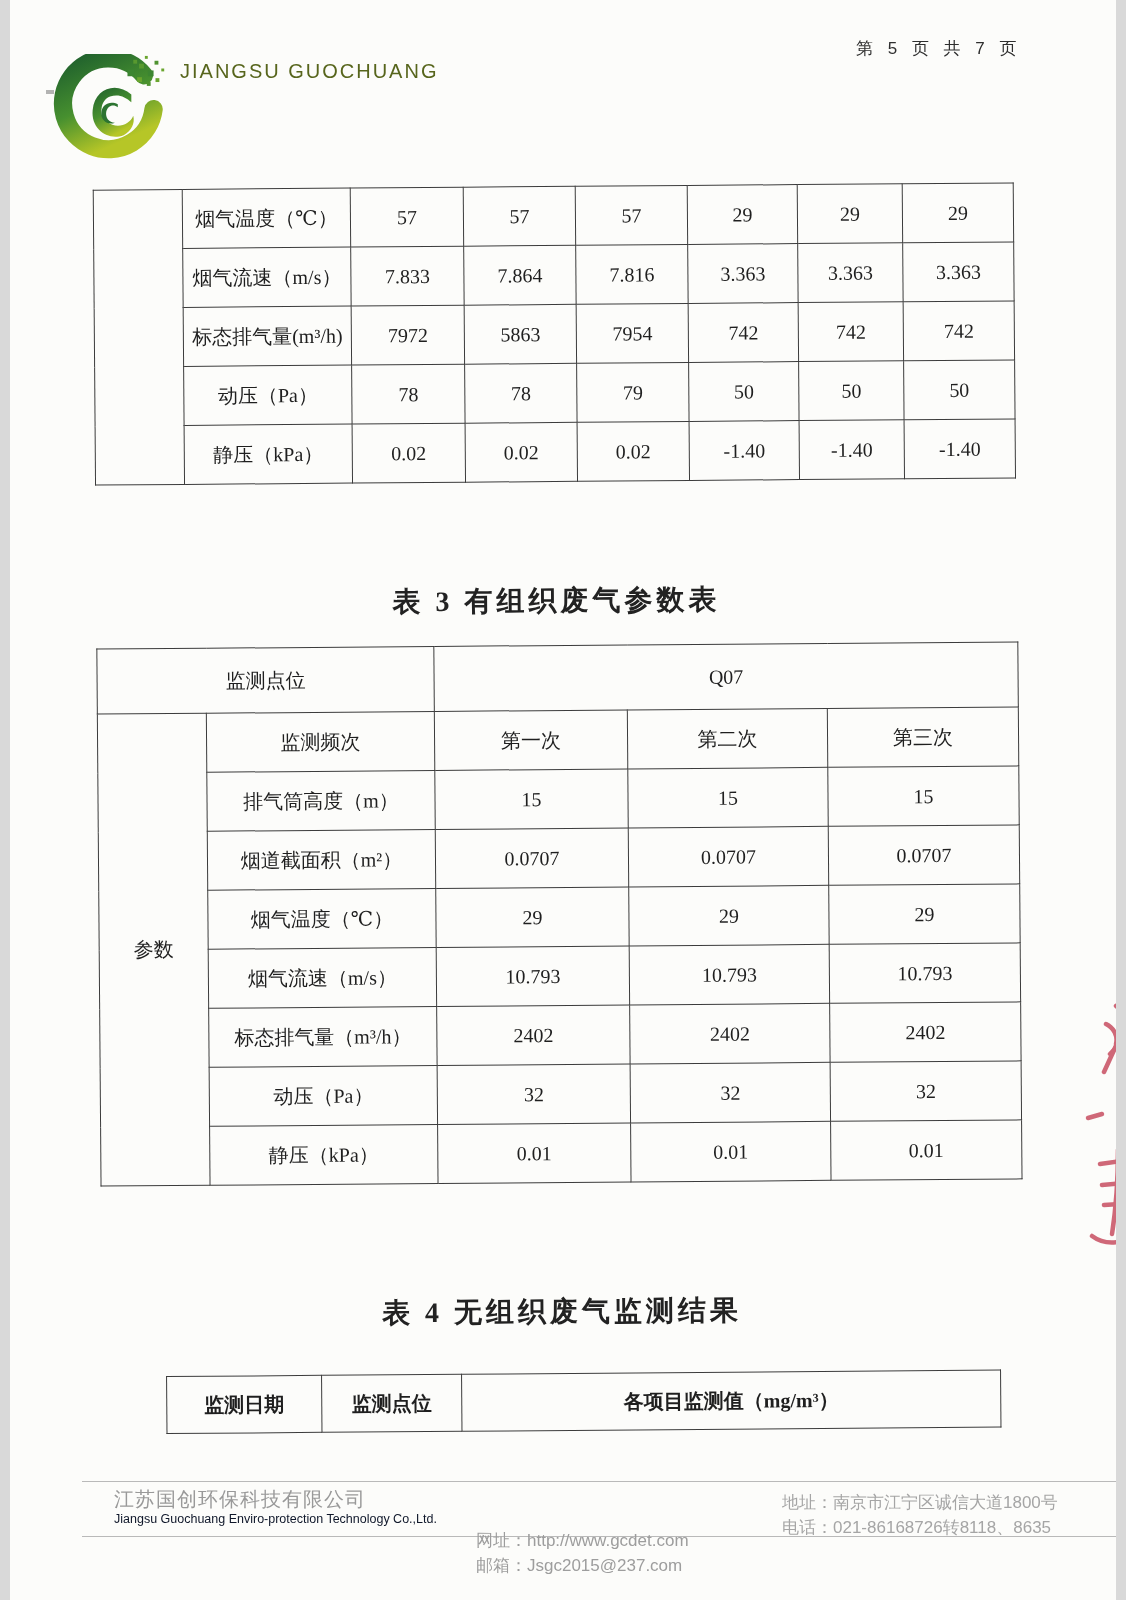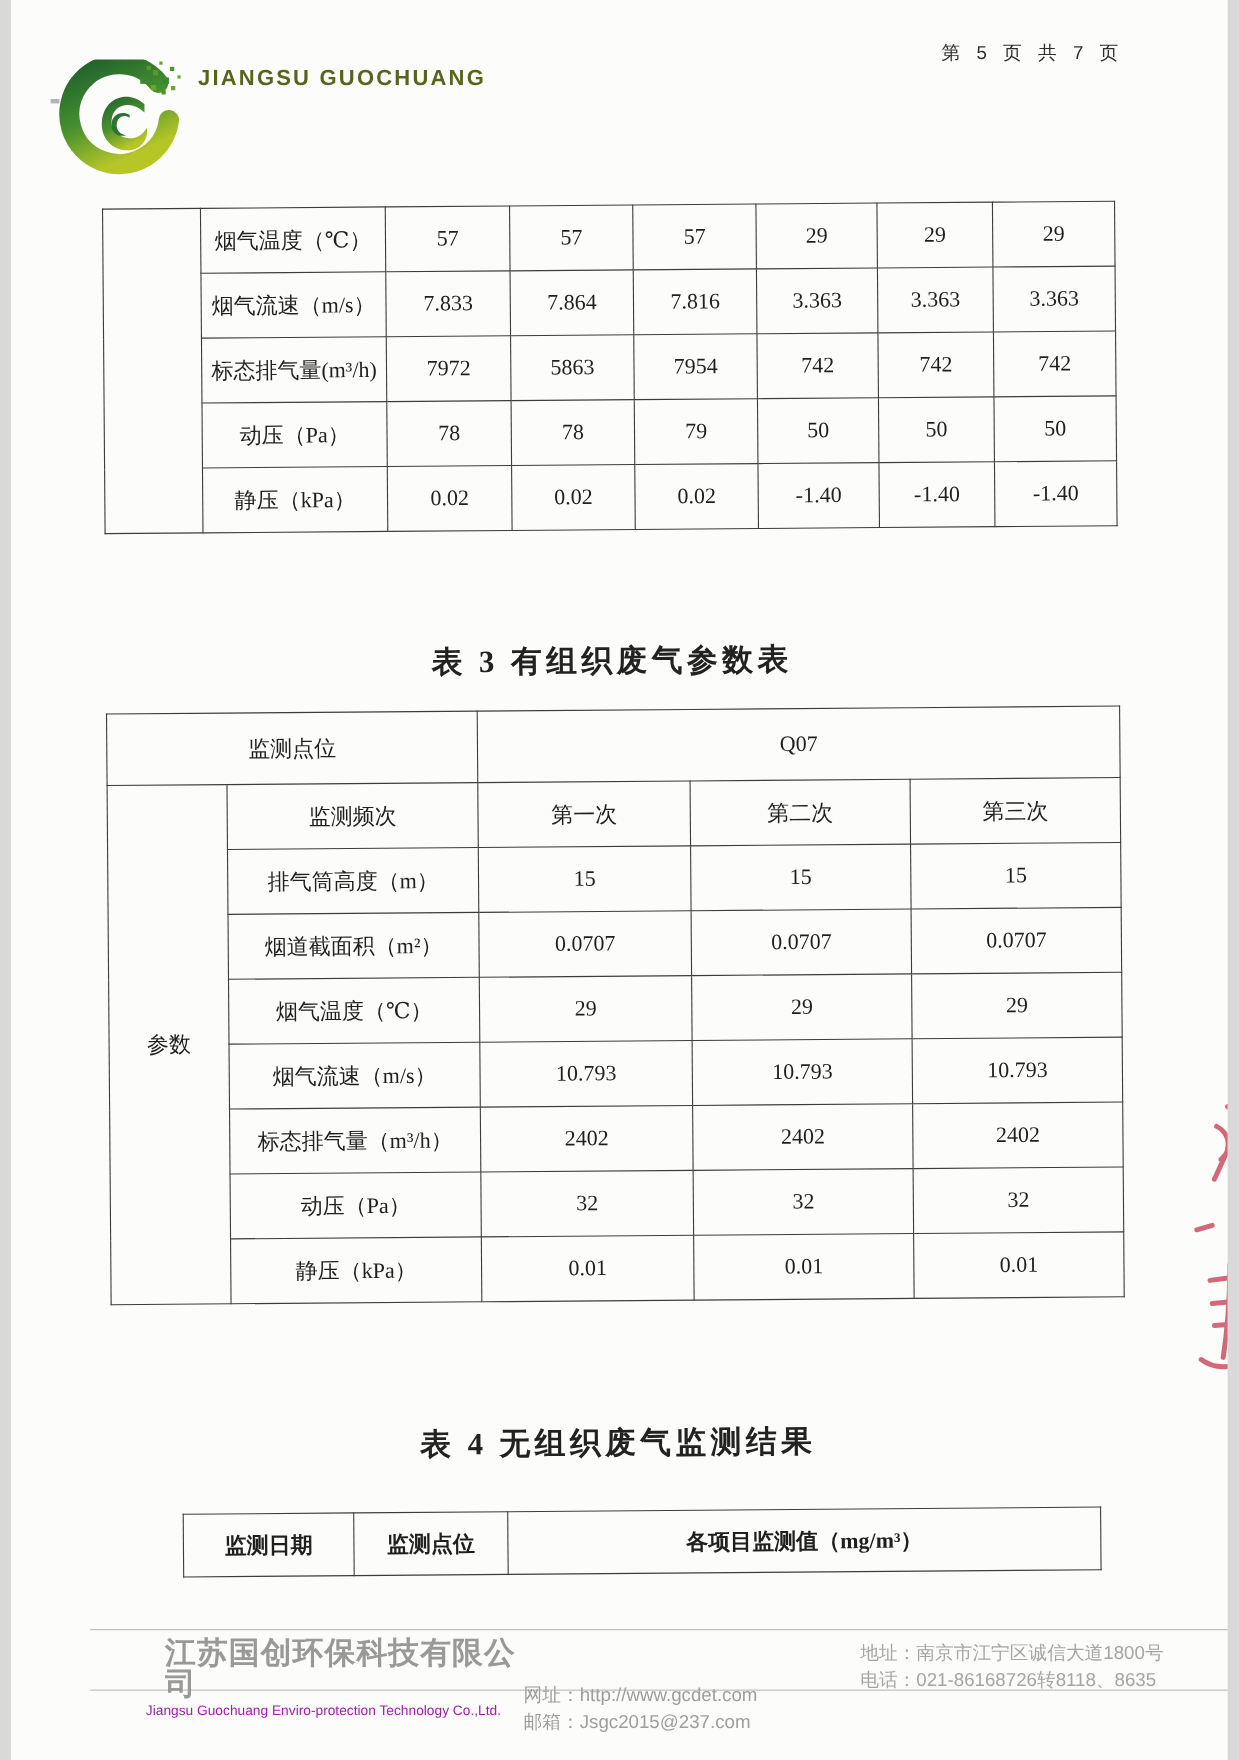--- a/index.html
+++ b/index.html
@@ -6,21 +6,21 @@
   .page{position:relative;width:1106px;height:1600px;margin:0 auto;background:#fcfcfa;
         overflow:hidden;font-family:"Liberation Serif","DejaVu Serif",serif;color:#1f1f1f;}
   
   .page-num{position:absolute;top:37px;left:846px;font-size:17px;letter-spacing:5px;
             color:#2e2e2e;font-family:"Liberation Sans","DejaVu Sans",sans-serif;}
   .logo{position:absolute;top:54px;left:42px;display:flex;align-items:flex-start;}
   .logo-icon{width:120px;height:116px;}
   .logo-text{margin-left:8px;padding-top:6px;}
   .logo-cn{font-size:45px;font-weight:bold;letter-spacing:7px;color:#5f6d1e;
            font-family:"Liberation Sans","DejaVu Sans",sans-serif;line-height:1.1;}
-  .logo-en{font-size:20px;font-weight:bold;letter-spacing:2px;color:#57651c;margin-top:0px;
+  .logo-en{font-size:20px;font-weight:normal;letter-spacing:2px;color:#57651c;margin-top:0px;
            font-family:"Liberation Sans","DejaVu Sans",sans-serif;}
   .speck{position:absolute;left:36px;top:90px;width:8px;height:4px;background:#777;opacity:.55;}
   
   .tilt{position:absolute;left:0;top:0;width:1126px;height:1600px;
         transform:rotate(-0.45deg);transform-origin:548px 860px;}
   table{border-collapse:collapse;table-layout:fixed;position:absolute;}
   td{border:1.6px solid #3c3c3c;text-align:center;vertical-align:middle;
      font-size:20px;padding:0;overflow:hidden;}
   .t1{left:88px;top:186px;width:920px;}
   .t1 td{height:58px;}
@@ -35,22 +35,22 @@
   .title4{top:1293px;}
   
   .stamp{position:absolute;left:1066px;top:998px;width:70px;height:260px;opacity:.85;}
   
   .footer-rule{position:absolute;left:72px;width:1050px;height:0;border-top:1.5px solid #b9b9b9;}
   .rule-top{top:1481px;}
   .rule-bottom{top:1536px;}
   .footer{position:absolute;top:1489px;left:0;width:1126px;
           font-family:"Liberation Sans","DejaVu Sans",sans-serif;color:#9a9a9a;}
   .f-company{position:absolute;left:104px;top:0;width:360px;}
-  .f-company-cn{font-size:28px;font-weight:bold;letter-spacing:1px;color:#999;line-height:1.0;margin-left:36px;}
-  .f-company-en{font-size:12.5px;color:#a21caf;margin-top:3px;text-align:center;}
+  .f-company-cn{font-size:20px;font-weight:normal;letter-spacing:1px;color:#999;line-height:1.0;}
+  .f-company-en{font-size:12.5px;color:#0f172a;margin-top:3px;}
   .f-contact{position:absolute;left:466px;top:16px;font-size:17px;line-height:1.45;color:#9d9d9d;margin-top:24px;}
   .f-address{position:absolute;left:740px;top:2px;font-size:17px;line-height:1.45;color:#a5a5a5;margin-left:32px;}
 </style>
 </head>
 <body>
 
 <div class="page">
 
   <div class="page-num">第 5 页 共 7 页</div>
   <div class="speck"></div>

